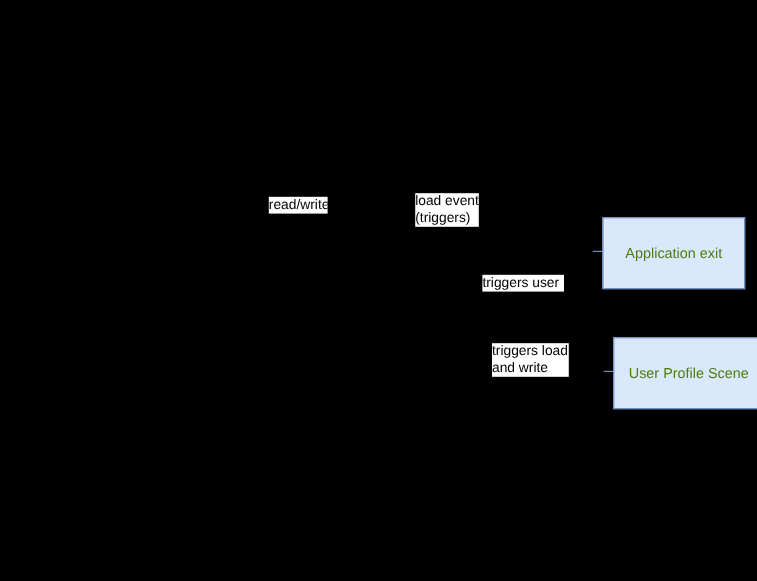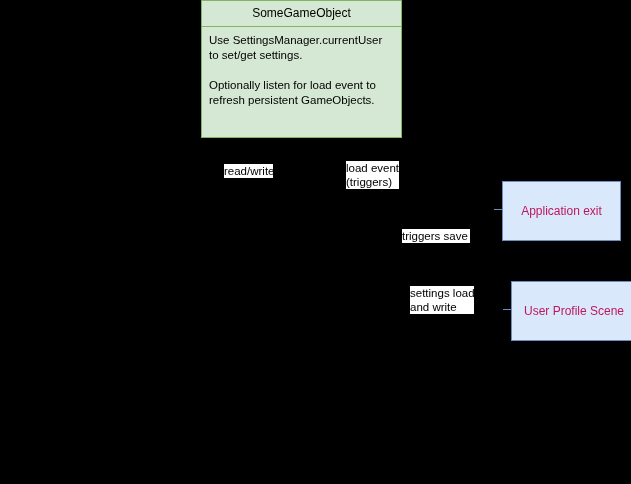--- a/index.html
+++ b/index.html
@@ -52,21 +52,21 @@
   
   .node-blue {
     position: absolute;
     box-sizing: border-box;
     background: #dae8fc;
     border: 1px solid #6c8ebf;
     display: flex;
     align-items: center;
     justify-content: center;
     font-size: 12px;
-    color: #be185d;
+    color: #4d7c0f;
     white-space: nowrap;
     overflow: hidden;
   }
 
   
   .edge-stub {
     position: absolute;
     background: #6c8ebf;
   }
 
@@ -84,29 +84,20 @@
   .edge-label.align-left {
     text-align: left;
     margin-left: 26px;
   }
 </style>
 </head>
 <body>
 
 <div id="canvas">
 
-  <div class="node-green" style="left:201px; top:0px; width:201px; height:138px;">
-    <div class="node-green-title">SomeGameObject</div>
-    <div class="node-green-body">
-      <p>Use SettingsManager.currentUser</p>
-      <p>to set/get settings.</p>
-      <p class="spacer-before">Optionally listen for load event to</p>
-      <p>refresh persistent GameObjects.</p>
-    </div>
-  </div>
 
   <div class="edge-stub" style="left:494px; top:209px; width:9px; height:1px;"></div>
   <div class="node-blue" style="left:502px; top:181px; width:119px; height:60px;">
     <span>Application exit</span>
   </div>
 
   <div class="edge-stub" style="left:503px; top:309px; width:9px; height:1px;"></div>
   <div class="node-blue" style="left:511px; top:281px; width:126px; height:60px;">
     <span>User Profile Scene</span>
   </div>
@@ -114,22 +105,22 @@
   <div class="edge-label" style="left:224px; top:164px; width:49px; height:14px;">
     <span>read/write</span>
   </div>
 
   <div class="edge-label align-left" style="left:320px; top:161px; width:53px; height:28px;">
     <div>load event</div>
     <div>(triggers)</div>
   </div>
 
   <div class="edge-label" style="left:402px; top:229px; width:68px; height:14px;">
-    <span>triggers save</span>
+    <span>triggers user</span>
   </div>
 
   <div class="edge-label" style="left:410px; top:286px; width:64px; height:28px;">
-    <div>settings load</div>
+    <div>triggers load</div>
     <div>and write</div>
   </div>
 
 
 </div>
 
 </body></html>

